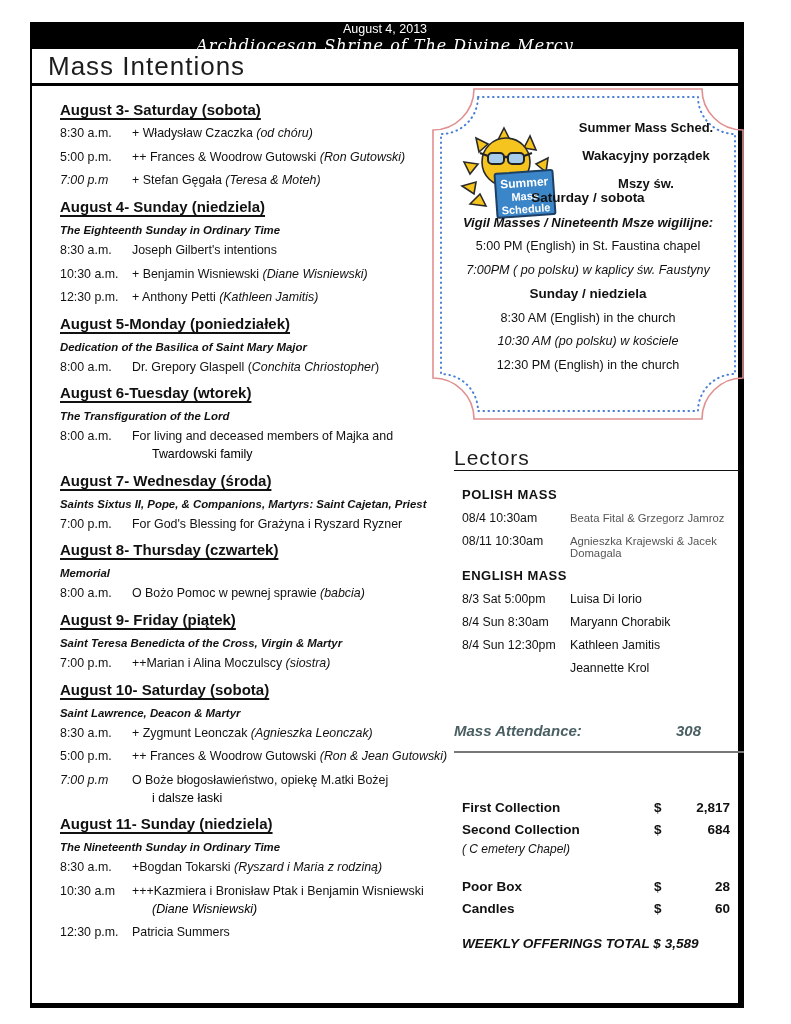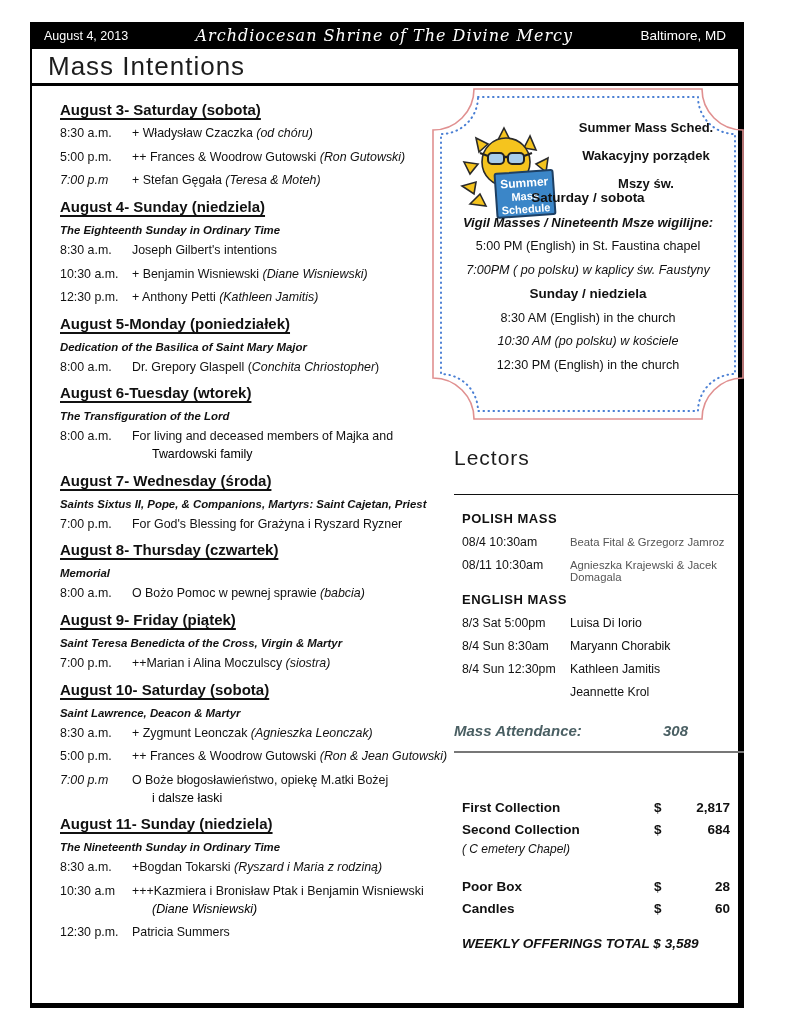--- a/index.html
+++ b/index.html
@@ -2,21 +2,21 @@
 <html><head>
 <meta charset="utf-8">
 <style>
   * { margin:0; padding:0; box-sizing:border-box; }
   body { font-family:"Liberation Sans", sans-serif; background:#fff; }
   .page { position:relative; width:791px; height:1024px; background:#fff; overflow:hidden; }
   .bulletin { position:absolute; left:30px; top:22px; width:714px; height:986px;
               border-left:2px solid #000; border-right:6px solid #000; border-bottom:5px solid #000; background:#fff; }
   
   .header-bar { height:27px; background:#000; color:#fff; display:flex; align-items:center;
-                justify-content:space-between; padding:0 12px; }
+                justify-content:space-between; padding:0 12px;flex-direction:column; }
   .hdr-date { font-size:12.5px; }
   .hdr-title { font-family:"DejaVu Serif", serif; font-style:italic; font-size:16px; letter-spacing:1px; }
   .hdr-loc { font-size:13.5px; }
   .title-row { height:37px; display:flex; align-items:center; padding-left:16px; border-bottom:3px solid #000;text-align:right; }
   .page-title { font-size:26px; letter-spacing:1px; color:#1c1c1c; font-weight:400; }
   .content { position:relative; height:916px; }
   
   .left-col { position:absolute; left:28px; top:6px; width:388px; }
   .day-heading { font-size:15px; font-weight:bold; color:#111; margin:9px 0 9px;
                  text-decoration:underline; text-decoration-thickness:1.5px; text-underline-offset:3px; }
@@ -35,32 +35,32 @@
   .sun-art { position:absolute; left:20px; top:32px; }
   .summer-titles { position:absolute; left:128px; top:32px; width:172px; text-align:center; }
   .summer-titles div { font-size:13px; font-weight:bold; margin-bottom:13px; color:#111; }
   .box-lines { position:absolute; left:14px; top:102px; width:284px; text-align:center; }
   .box-line { font-size:12.6px; margin-bottom:9.5px; color:#111; }
   .box-line.bold { font-weight:bold; font-size:13.5px; }
   .box-line.bold-italic { font-weight:bold; font-style:italic; font-size:13px; }
   .box-line.italic { font-style:italic; }
   
   .lectors { position:absolute; left:22px; top:358px; width:286px; }
-  .lectors-heading { font-size:21px; letter-spacing:1px; color:#1c1c1c; padding-bottom:24px;
+  .lectors-heading { font-size:21px; letter-spacing:1px; color:#1c1c1c; padding-bottom:0;
                      border-bottom:1.5px solid #111; margin-bottom:16px; font-weight:400; }
   .mass-group-heading { font-size:13px; font-weight:bold; letter-spacing:.5px; margin:4px 0 9px 8px; color:#111; }
   .lector-row { display:flex; font-size:12.3px; margin:0 0 9px 8px; color:#111; }
   .lector-row .when { width:108px; flex:none; }
   .lector-row.polish .names { color:#555; font-size:11.3px; padding-top:1px; }
   .lector-row.english .names { color:#111; }
   
   .attendance { position:absolute; left:22px; top:634px; width:290px; display:flex;
                 font-size:15px; font-weight:bold; font-style:italic; color:#4a5f63;
                 padding-bottom:12px; border-bottom:2px solid #777; }
-  .attendance .att-value { margin-left:auto; padding-right:56px; }
+  .attendance .att-value { margin-left:auto; padding-right:43px; }
   
   .offerings { position:absolute; left:30px; top:712px; width:268px; }
   .off-row { display:flex; font-size:13.5px; font-weight:bold; color:#111; margin-bottom:7px; }
   .off-row .cur { width:26px; text-align:left; }
   .off-row .amt { width:50px; text-align:right; }
   .off-row .lbl { flex:1; }
   .off-sub { font-size:12px; font-style:italic; font-weight:normal; margin:-2px 0 23px; color:#111; }
   .total-line { position:absolute; left:30px; top:848px; width:280px;
                 font-size:13.6px; font-weight:bold; font-style:italic; color:#111; }
 </style>

